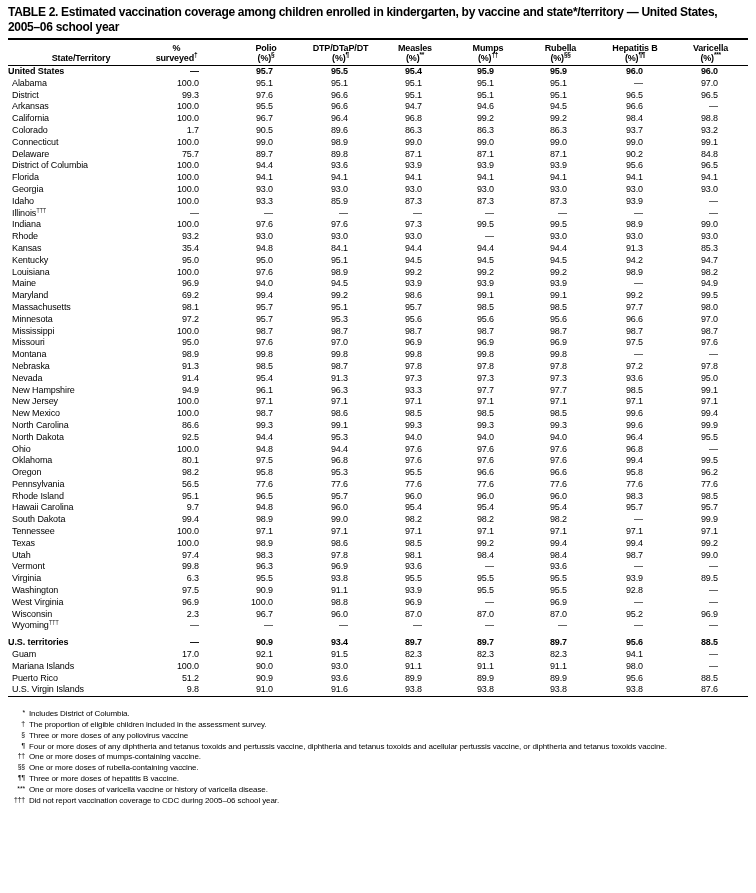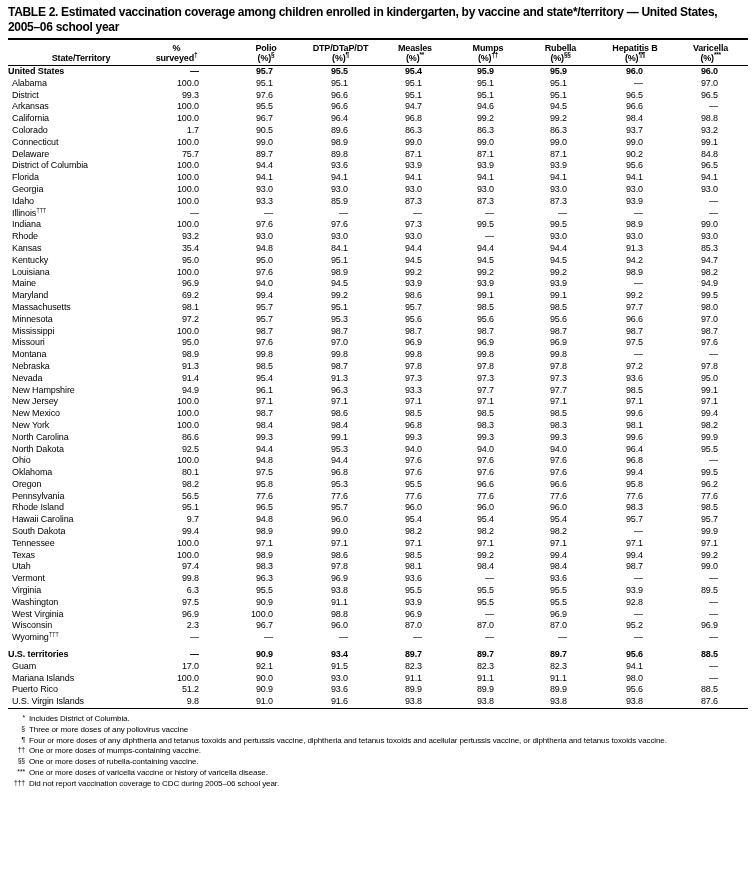--- a/index.html
+++ b/index.html
@@ -55,21 +55,21 @@
   td.num { text-align: right; padding-right: 30px; }
   tr.spacer td { height: 5px; line-height: 5px; font-size: 1px; }
 
   sup {
     font-size: 6.5px;
     vertical-align: super;
     line-height: 0;
     letter-spacing: -0.3px;
   }
 
-  .footnotes { margin-top: 5px; width: 744px; }
+  .footnotes { margin-top: 12px; width: 744px; }
   .footnote { display: flex; font-size: 8px; line-height: 10.8px; letter-spacing: -0.1px; }
   .fn-marker {
     flex: none;
     width: 17px;
     text-align: right;
     padding-right: 4px;
     font-size: 6.8px;
     position: relative;
     top: -1px;
   }
@@ -457,31 +457,20 @@
           <td class="num">100.0</td>
           <td class="num">98.7</td>
           <td class="num">98.6</td>
           <td class="num">98.5</td>
           <td class="num">98.5</td>
           <td class="num">98.5</td>
           <td class="num">99.6</td>
           <td class="num">99.4</td>
         </tr>
         <tr>
-          <td class="state sub">New York</td>
-          <td class="num">100.0</td>
-          <td class="num">98.4</td>
-          <td class="num">98.4</td>
-          <td class="num">96.8</td>
-          <td class="num">98.3</td>
-          <td class="num">98.3</td>
-          <td class="num">98.1</td>
-          <td class="num">98.2</td>
-        </tr>
-        <tr>
           <td class="state sub">North Carolina</td>
           <td class="num">86.6</td>
           <td class="num">99.3</td>
           <td class="num">99.1</td>
           <td class="num">99.3</td>
           <td class="num">99.3</td>
           <td class="num">99.3</td>
           <td class="num">99.6</td>
           <td class="num">99.9</td>
         </tr>
@@ -732,36 +721,44 @@
         </tr>
       </tbody>
   </table>
 
   <div class="footnotes">
       <div class="footnote">
         <span class="fn-marker">*</span>
         <span class="fn-text">Includes District of Columbia.</span>
       </div>
       <div class="footnote">
+        <span class="fn-marker">†</span>
+        <span class="fn-text">The proportion of eligible children included in the assessment survey.</span>
+      </div>
+      <div class="footnote">
         <span class="fn-marker">§</span>
         <span class="fn-text">Three or more doses of any poliovirus vaccine</span>
       </div>
       <div class="footnote">
         <span class="fn-marker">¶</span>
         <span class="fn-text">Four or more doses of any diphtheria and tetanus toxoids and pertussis vaccine, diphtheria and tetanus toxoids and acellular pertussis vaccine, or diphtheria and tetanus toxoids vaccine.</span>
       </div>
       <div class="footnote">
         <span class="fn-marker">††</span>
         <span class="fn-text">One or more doses of mumps-containing vaccine.</span>
       </div>
       <div class="footnote">
         <span class="fn-marker">§§</span>
         <span class="fn-text">One or more doses of rubella-containing vaccine.</span>
       </div>
       <div class="footnote">
+        <span class="fn-marker">¶¶</span>
+        <span class="fn-text">Three or more doses of hepatitis B vaccine.</span>
+      </div>
+      <div class="footnote">
         <span class="fn-marker">***</span>
         <span class="fn-text">One or more doses of varicella vaccine or history of varicella disease.</span>
       </div>
       <div class="footnote">
         <span class="fn-marker">†††</span>
         <span class="fn-text">Did not report vaccination coverage to CDC during 2005–06 school year.</span>
       </div>
     </div>
 </div>
 

